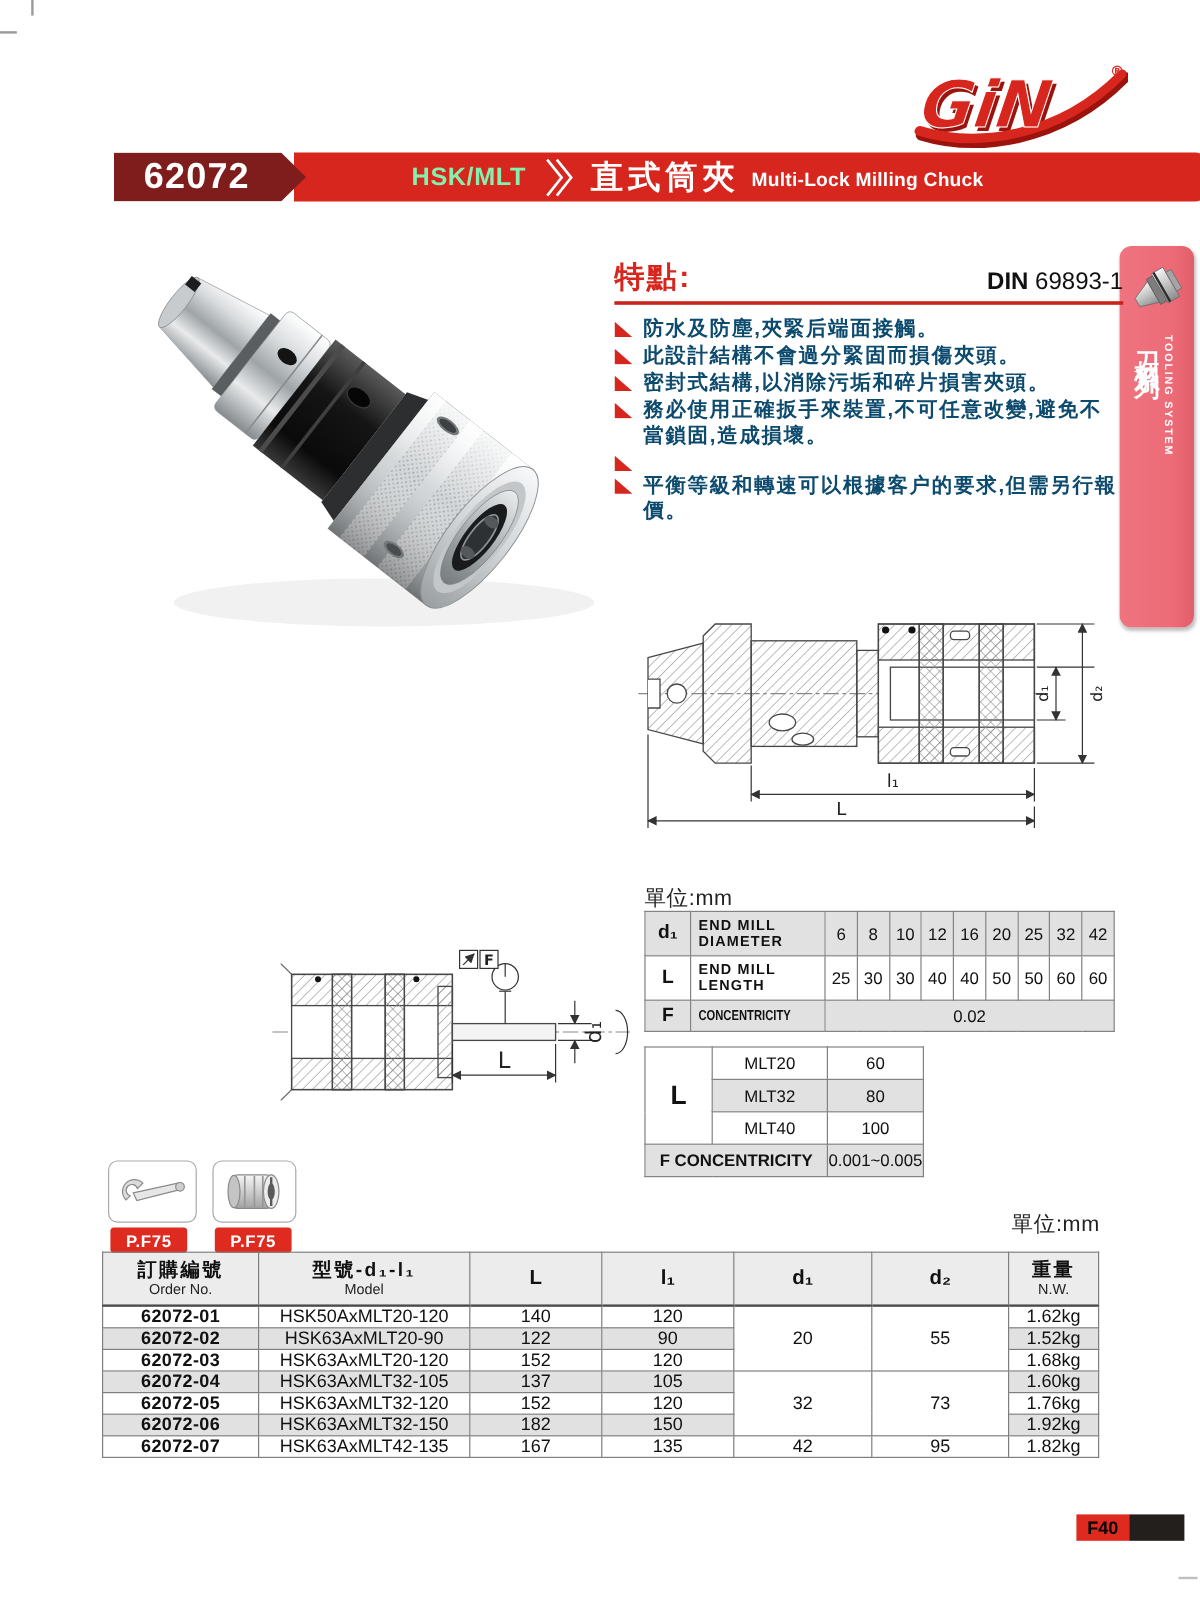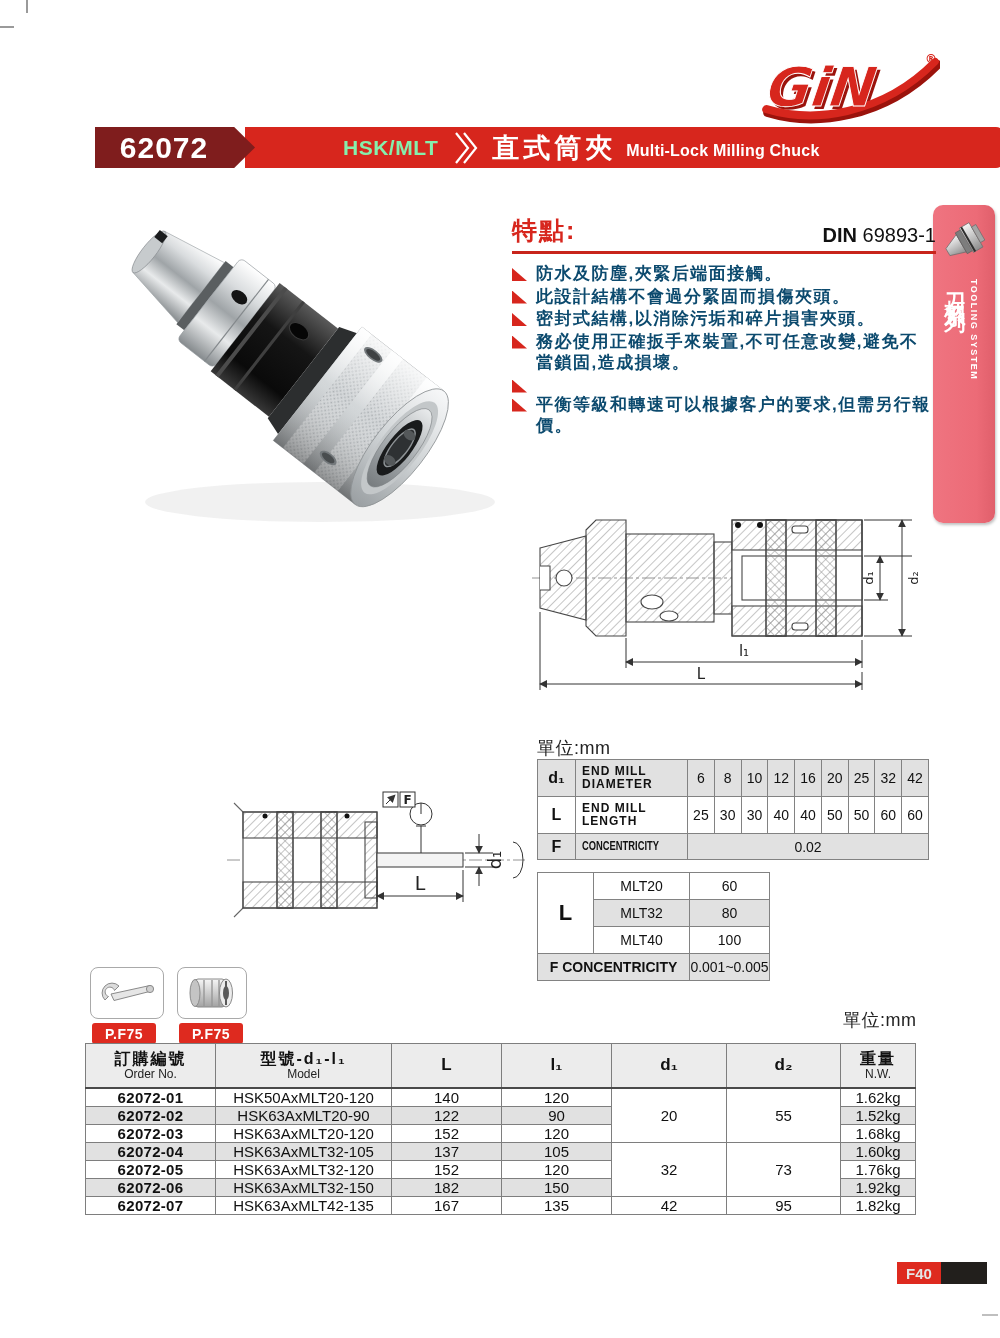--- a/index.html
+++ b/index.html
@@ -76,21 +76,21 @@
 
   
   .acc-box { position:absolute; width:74px; height:52px; border:1.5px solid #a9a9a9; border-radius:8px;
              background:#fff; display:flex; align-items:center; justify-content:center; }
   .pf-label { position:absolute; width:64px; height:21px; background:#de2a1f; border-radius:3px;
               color:#fff; font-weight:bold; font-size:14px; display:flex; align-items:center; justify-content:center;
               letter-spacing:.5px; }
 
   
   .f40 { position:absolute; left:897px; top:1262px; display:flex; }
-  .f40-red { width:44px; height:22px; background:#de2a1f; color:#e5e5e5; font-weight:bold; font-size:15px;
+  .f40-red { width:44px; height:22px; background:#de2a1f; color:#000000; font-weight:bold; font-size:15px;
              display:flex; align-items:center; justify-content:center; }
   .f40-black { width:46px; height:22px; background:#221f1c; }
 
   svg text { font-family:"DejaVu Sans","Liberation Sans",sans-serif; }
   .abs { position:absolute; }
 </style>
 </head>
 <body>
 
 <div id="page">

